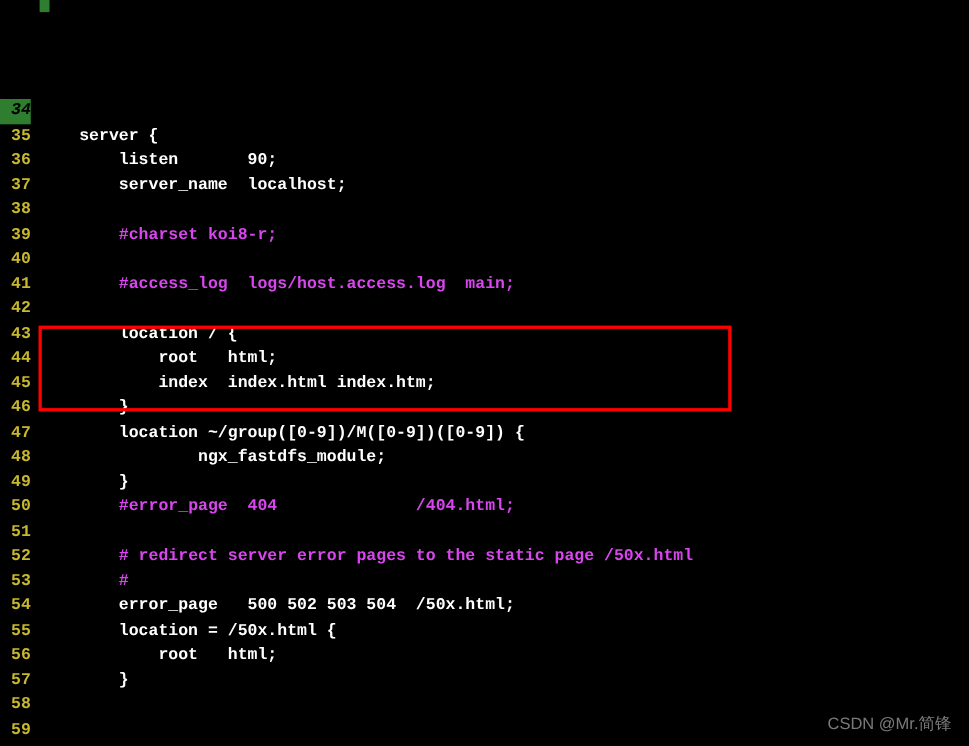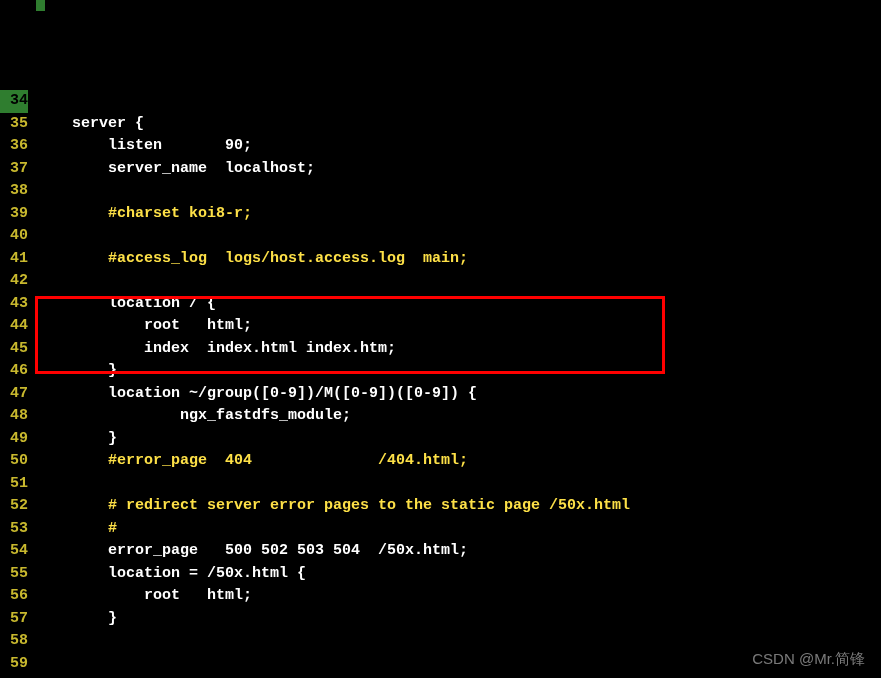--- a/index.html
+++ b/index.html
@@ -20,28 +20,28 @@
     height: 100%;
   }
   .gutter {
     width: 36px;
     text-align: right;
     padding-right: 8px;
     color: #c8b82e;
     user-select: none;
   }
   .gutter .ln { display: block; height: 22.5px; }
-  .gutter .ln.cursor-line { background: #2f7d2f; color:#000; }
+  .gutter .ln.cursor-line { background: #2f7d2f; color:#000;font-style:italic; }
   .code {
     flex: 1;
     color: #fff;
   }
   .code .row { height: 22.5px; display: block; }
   .tok-w   { color: #ffffff; }  
-  .tok-c   { color: #fde047; }  
+  .tok-c   { color: #d946ef; }  
   .redbox {
     position: absolute;
     left: 35px;
     top: 296px;
     width: 630px;
     height: 78px;
     border: 3px solid #ff0000;
     pointer-events: none;
   }
   .watermark {

